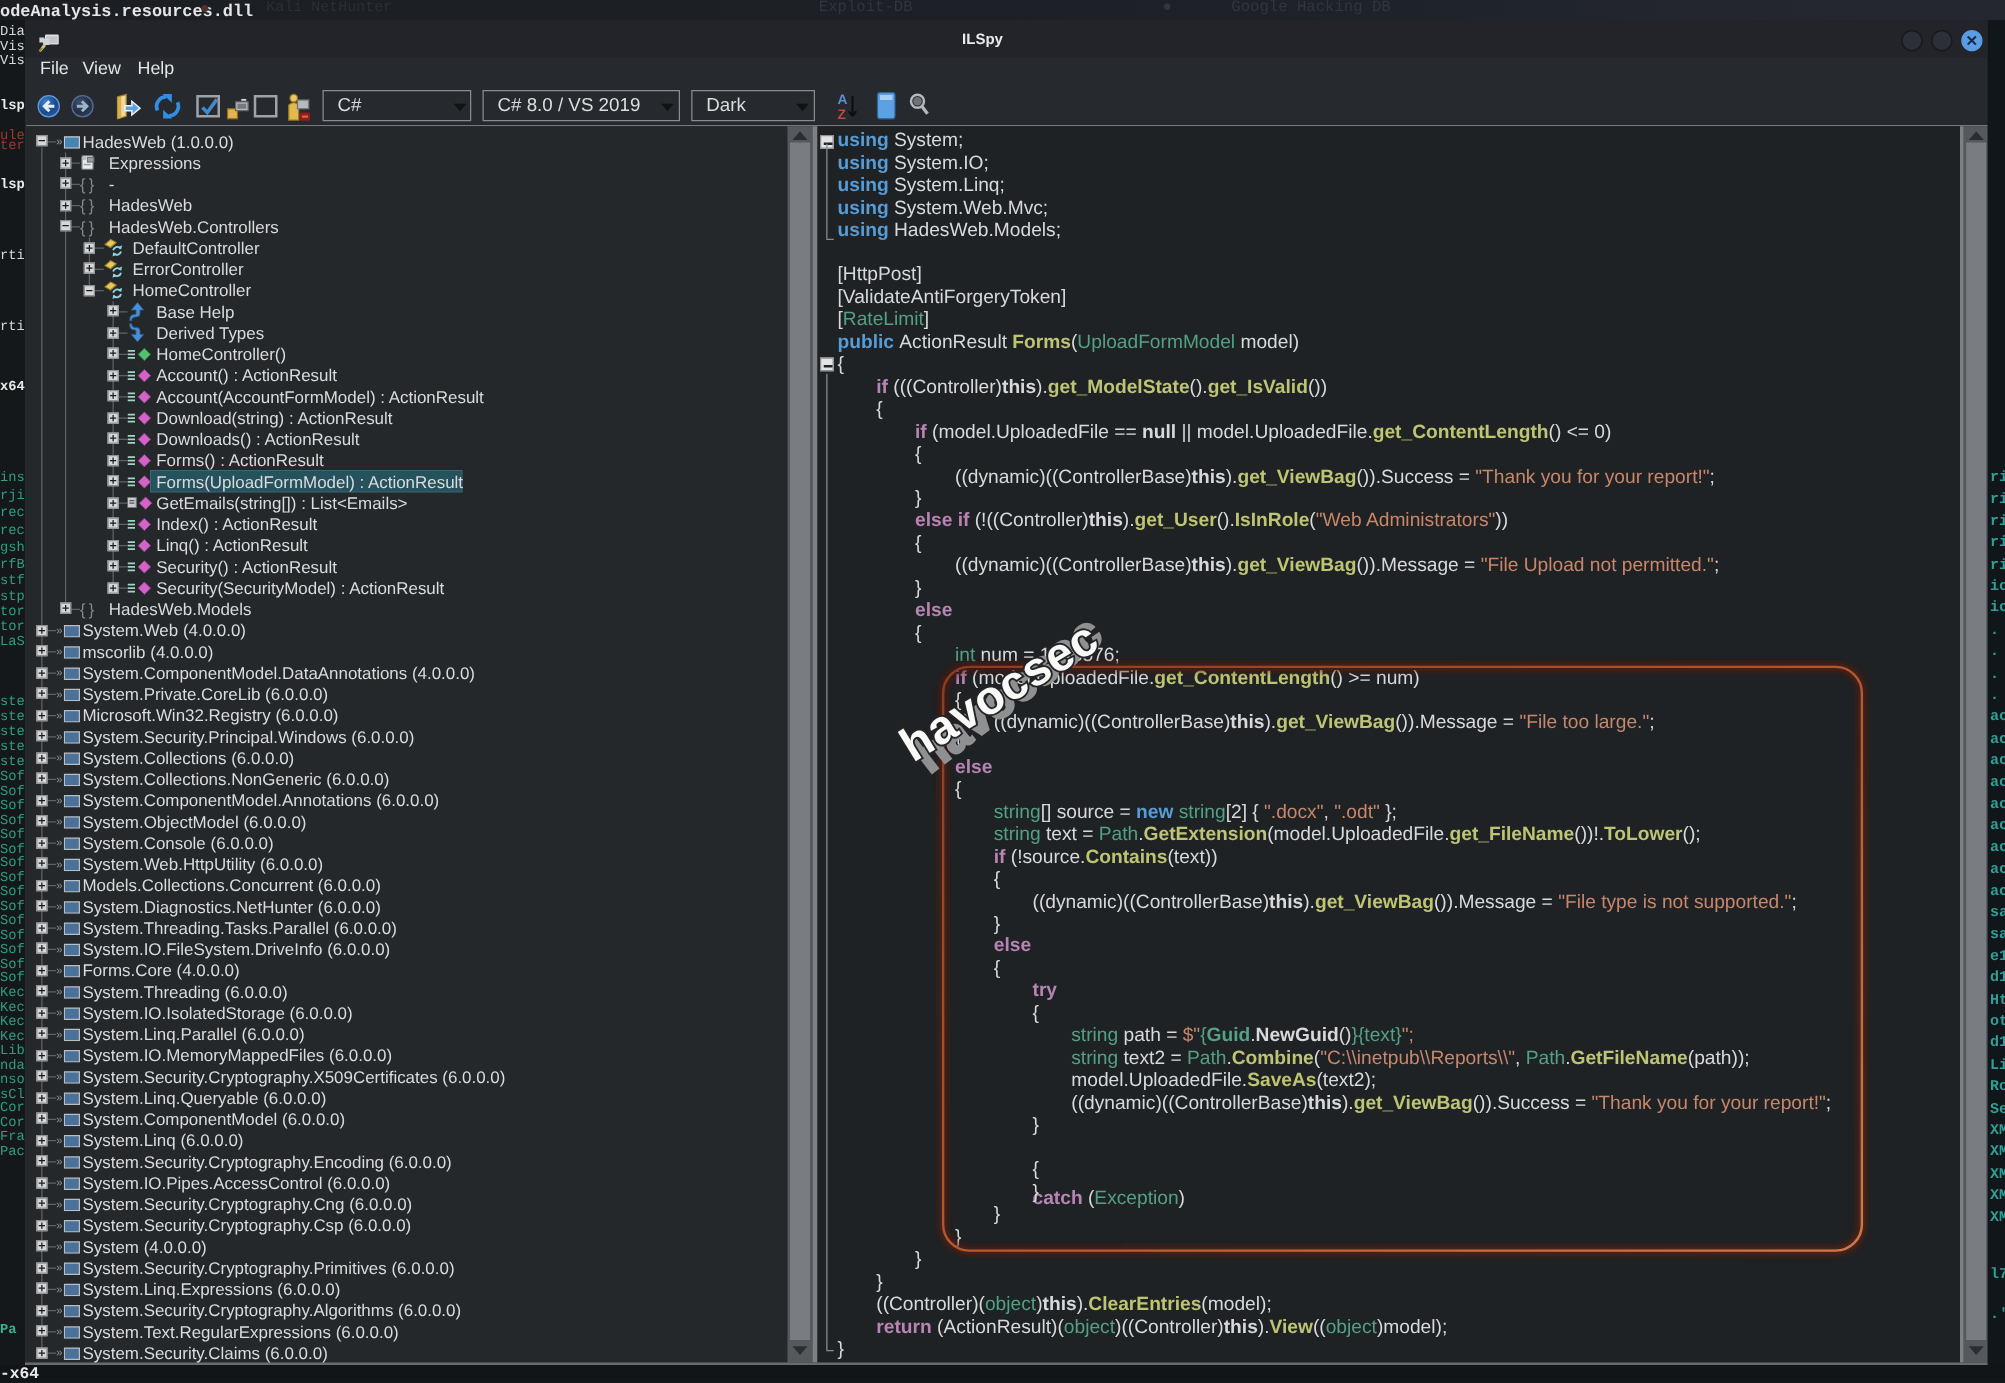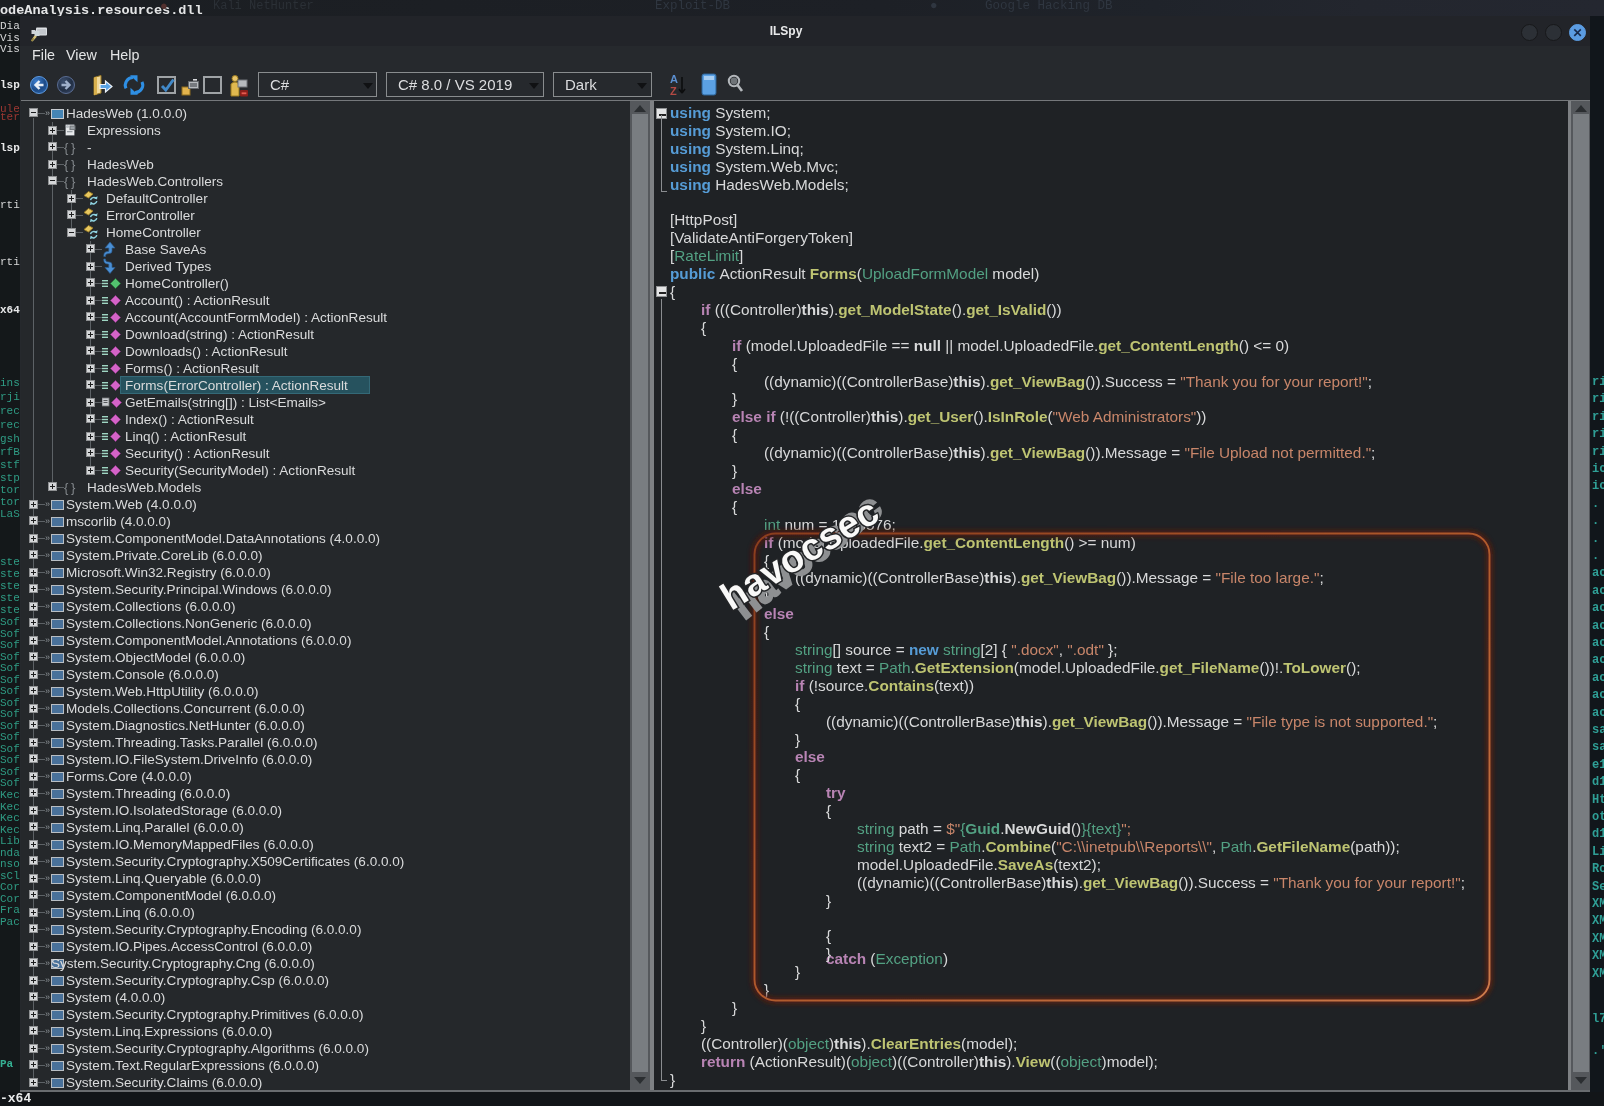--- a/index.html
+++ b/index.html
@@ -391,21 +391,21 @@
 <div class="trow" style="left:106px;top:224px">HomeController</div>
 <div class="texp" style="left:85.5px;top:244px">
     <i style="left:1px;top:3px;width:5px;height:1px"></i>
     <i style="left:3px;top:1px;width:1px;height:5px"></i>
   </div>
 <div class="abs" style="left:102px;top:242px;height:14px;display:flex;align-items:center;gap:1px">
     <svg width="15" height="16" viewBox="0 0 15 16">
       <path d="M8 1 L13 7 L10 7 L10 10 Q10 12.5 7 12.5 Q3.5 12.5 3.5 14.8 L3.5 15.5 L1.8 15.5 L1.8 14.5 Q1.8 10.5 6 10.5 Q6.8 10.5 6.8 10 L6.8 7 L3 7 Z" fill="#4a8fd4" stroke="#2b5c8f" stroke-width="0.7"></path>
     </svg>
   </div>
-<div class="trow" style="left:125px;top:241px">Base SaveAs</div>
+<div class="trow" style="left:125px;top:241px">Base Help</div>
 <div class="texp" style="left:85.5px;top:262px">
     <i style="left:1px;top:3px;width:5px;height:1px"></i>
     <i style="left:3px;top:1px;width:1px;height:5px"></i>
   </div>
 <div class="abs" style="left:102px;top:259px;height:14px;display:flex;align-items:center;gap:1px">
     <svg width="15" height="16" viewBox="0 0 15 16">
       <path d="M8 15.5 L13 9.5 L10 9.5 L10 6.5 Q10 4 7 4 Q3.5 4 3.5 1.7 L3.5 1 L1.8 1 L1.8 2 Q1.8 6 6 6 Q6.8 6 6.8 6.5 L6.8 9.5 L3 9.5 Z" fill="#4a8fd4" stroke="#2b5c8f" stroke-width="0.7"></path>
     </svg>
   </div>
 <div class="trow" style="left:125px;top:258px">Derived Types</div>
@@ -507,21 +507,21 @@
     <svg width="7" height="9" viewBox="0 0 7 9">
       <rect x="0" y="1" width="6" height="1.4" fill="#9fd6c3"></rect>
       <rect x="0" y="3.8" width="6" height="1.4" fill="#9fd6c3"></rect>
       <rect x="0" y="6.6" width="6" height="1.4" fill="#9fd6c3"></rect>
     </svg>
     <svg width="11" height="11" viewBox="0 0 11 11">
       <path d="M5.5 0.5 L10.5 5.5 L5.5 10.5 L0.5 5.5 Z" fill="#d463c8" stroke="#8d3a85" stroke-width="0.8"></path>
     </svg>
   </div>
 <div class="tsel" style="left:121px;top:377px;width:248px;height:16px"></div>
-<div class="trow" style="left:125px;top:377px">Forms(ErrorController) : ActionResult</div>
+<div class="trow" style="left:125px;top:377px">Forms(UploadFormModel) : ActionResult</div>
 <div class="texp" style="left:85.5px;top:398px">
     <i style="left:1px;top:3px;width:5px;height:1px"></i>
     <i style="left:3px;top:1px;width:1px;height:5px"></i>
   </div>
 <div class="abs" style="left:102px;top:395px;height:14px;display:flex;align-items:center;gap:1px">
     <svg width="8" height="10" viewBox="0 0 8 10">
       <rect x="0" y="1" width="7" height="8" fill="#c9cccf" stroke="#77797c" stroke-width="0.8"></rect>
       <rect x="1.5" y="3" width="4" height="1" fill="#55585b"></rect>
       <rect x="1.5" y="5" width="4" height="1" fill="#55585b"></rect>
     </svg>
@@ -898,21 +898,21 @@
 <div class="texp" style="left:28.5px;top:958px">
     <i style="left:1px;top:3px;width:5px;height:1px"></i>
     <i style="left:3px;top:1px;width:1px;height:5px"></i>
   </div>
 <div class="abs" style="left:45px;top:956px;height:14px;display:flex;align-items:center;gap:1px">
     <span style="color:#8d9398;font-size:9px;letter-spacing:-1px;margin-right:1px">»</span>
     <svg width="13" height="11" viewBox="0 0 13 11">
       <rect x="0.5" y="1.5" width="12" height="9" fill="#49719a" stroke="#b9bec3" stroke-width="1"></rect>
     </svg>
   </div>
-<div class="trow" style="left:51px;top:955px">System.Security.Cryptography.Cng (6.0.0.0)</div>
+<div class="trow" style="left:66px;top:955px">System.Security.Cryptography.Cng (6.0.0.0)</div>
 <div class="texp" style="left:28.5px;top:976px">
     <i style="left:1px;top:3px;width:5px;height:1px"></i>
     <i style="left:3px;top:1px;width:1px;height:5px"></i>
   </div>
 <div class="abs" style="left:45px;top:973px;height:14px;display:flex;align-items:center;gap:1px">
     <span style="color:#8d9398;font-size:9px;letter-spacing:-1px;margin-right:1px">»</span>
     <svg width="13" height="11" viewBox="0 0 13 11">
       <rect x="0.5" y="1.5" width="12" height="9" fill="#49719a" stroke="#b9bec3" stroke-width="1"></rect>
     </svg>
   </div>

